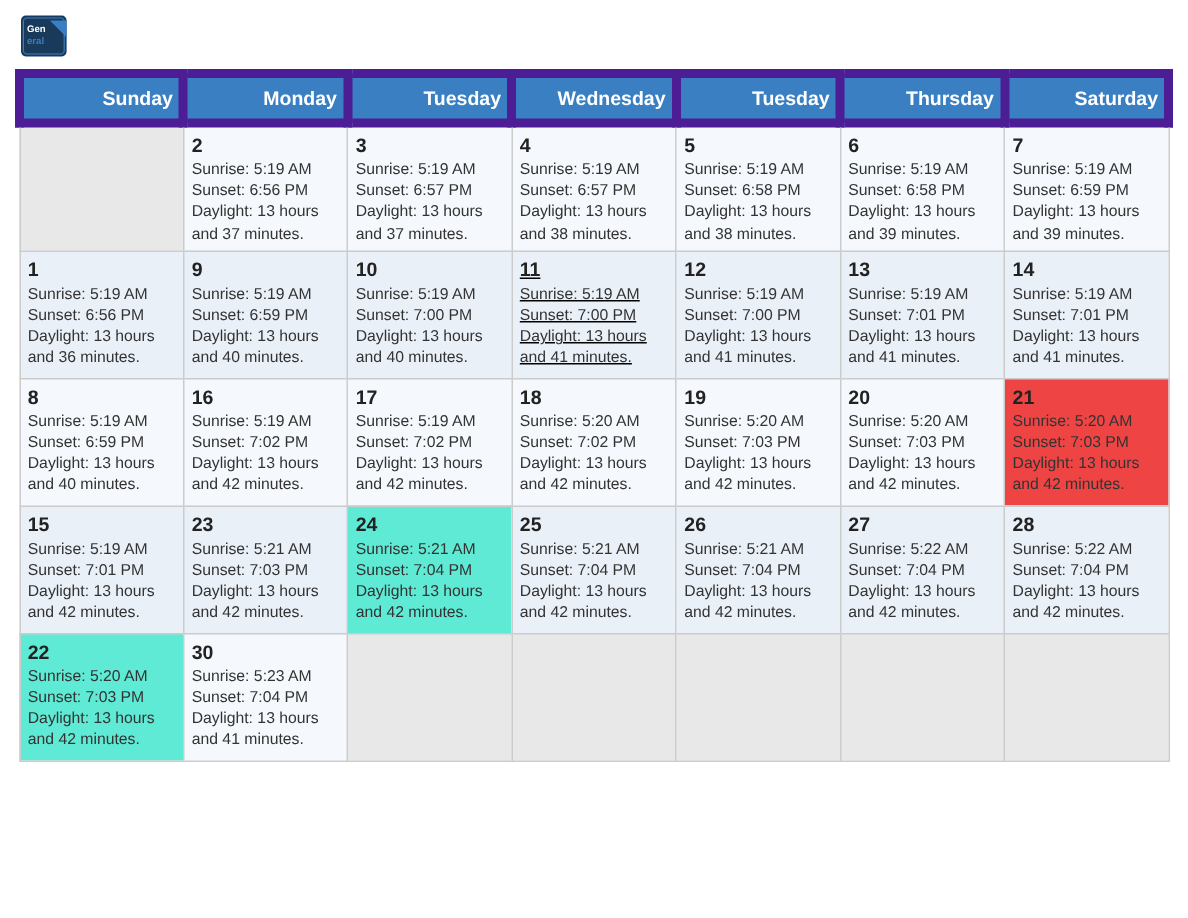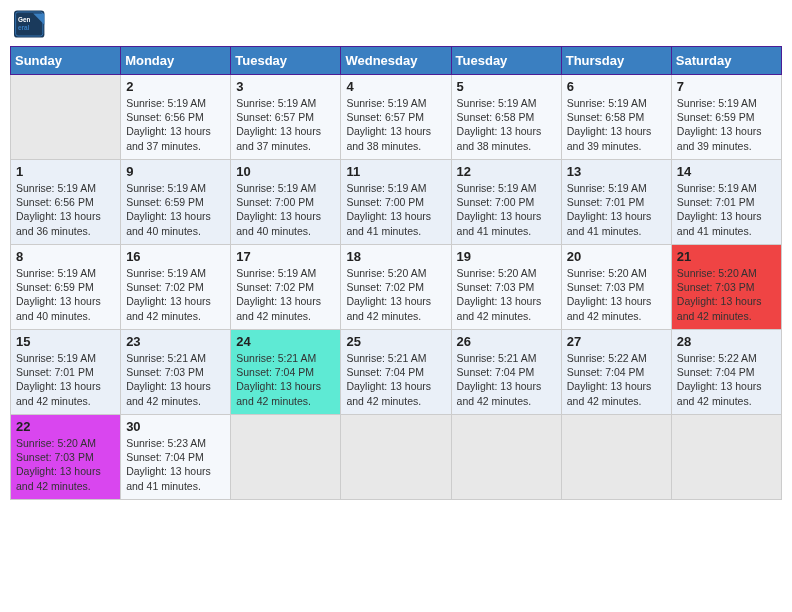--- a/index.html
+++ b/index.html
@@ -48,25 +48,25 @@
       color: #444;
     }
     .calendar {
       width: 100%;
       border-collapse: collapse;
       font-size: 11px;
     }
     .calendar th {
       background-color: #3a7fc1;
       color: #fff;
-      text-align: left;
+      text-align: right;
       padding: 6px 4px;
       font-size: 13px;
       font-weight: bold;
-      border: 1px solid #4c1d95;
+      border: 6px solid #4c1d95;
     }
     .calendar td {
       vertical-align: top;
       padding: 4px 5px;
       border: 1px solid #ccc;
       background: #fff;
       width: 110px;
       height: 85px;
     }
     .calendar tr:nth-child(odd) td {
@@ -157,21 +157,21 @@
           <div class="day-info">Sunrise: 5:19 AM<br>Sunset: 6:56 PM<br>Daylight: 13 hours<br>and 36 minutes.</div>
         </td>
         <td style="background: rgb(234, 240, 248);">
           <span class="day-number">9</span>
           <div class="day-info">Sunrise: 5:19 AM<br>Sunset: 6:59 PM<br>Daylight: 13 hours<br>and 40 minutes.</div>
         </td>
         <td style="background: rgb(234, 240, 248);">
           <span class="day-number">10</span>
           <div class="day-info">Sunrise: 5:19 AM<br>Sunset: 7:00 PM<br>Daylight: 13 hours<br>and 40 minutes.</div>
         </td>
-        <td style="background: rgb(234, 240, 248);">
+        <td style="background: rgb(234, 240, 248); text-decoration: underline;">
           <span class="day-number">11</span>
           <div class="day-info">Sunrise: 5:19 AM<br>Sunset: 7:00 PM<br>Daylight: 13 hours<br>and 41 minutes.</div>
         </td>
         <td style="background: rgb(234, 240, 248);">
           <span class="day-number">12</span>
           <div class="day-info">Sunrise: 5:19 AM<br>Sunset: 7:00 PM<br>Daylight: 13 hours<br>and 41 minutes.</div>
         </td>
         <td style="background: rgb(234, 240, 248);">
           <span class="day-number">13</span>
           <div class="day-info">Sunrise: 5:19 AM<br>Sunset: 7:01 PM<br>Daylight: 13 hours<br>and 41 minutes.</div>
@@ -235,21 +235,21 @@
         <td style="background: rgb(234, 240, 248);">
           <span class="day-number">27</span>
           <div class="day-info">Sunrise: 5:22 AM<br>Sunset: 7:04 PM<br>Daylight: 13 hours<br>and 42 minutes.</div>
         </td>
         <td style="background: rgb(234, 240, 248);">
           <span class="day-number">28</span>
           <div class="day-info">Sunrise: 5:22 AM<br>Sunset: 7:04 PM<br>Daylight: 13 hours<br>and 42 minutes.</div>
         </td>
       </tr>
       <tr>
-        <td style="background: #d946ef; margin-left: 26px;">
+        <td style="background: #5eead4; margin-left: 26px;">
           <span class="day-number">22</span>
           <div class="day-info">Sunrise: 5:20 AM<br>Sunset: 7:03 PM<br>Daylight: 13 hours<br>and 42 minutes.</div>
         </td>
         <td style="background: rgb(245, 248, 252);">
           <span class="day-number">30</span>
           <div class="day-info">Sunrise: 5:23 AM<br>Sunset: 7:04 PM<br>Daylight: 13 hours<br>and 41 minutes.</div>
         </td>
         <td style="background: rgb(232, 232, 232);"></td>
         <td style="background: rgb(232, 232, 232);"></td>
         <td style="background: rgb(232, 232, 232);"></td>

